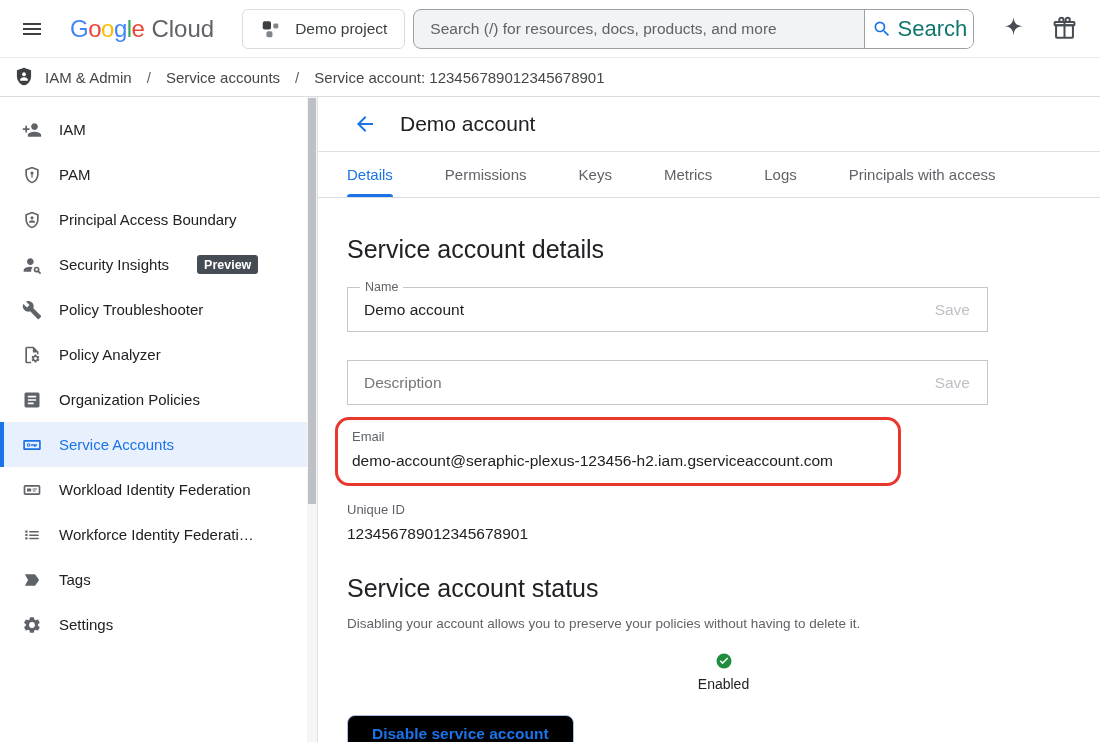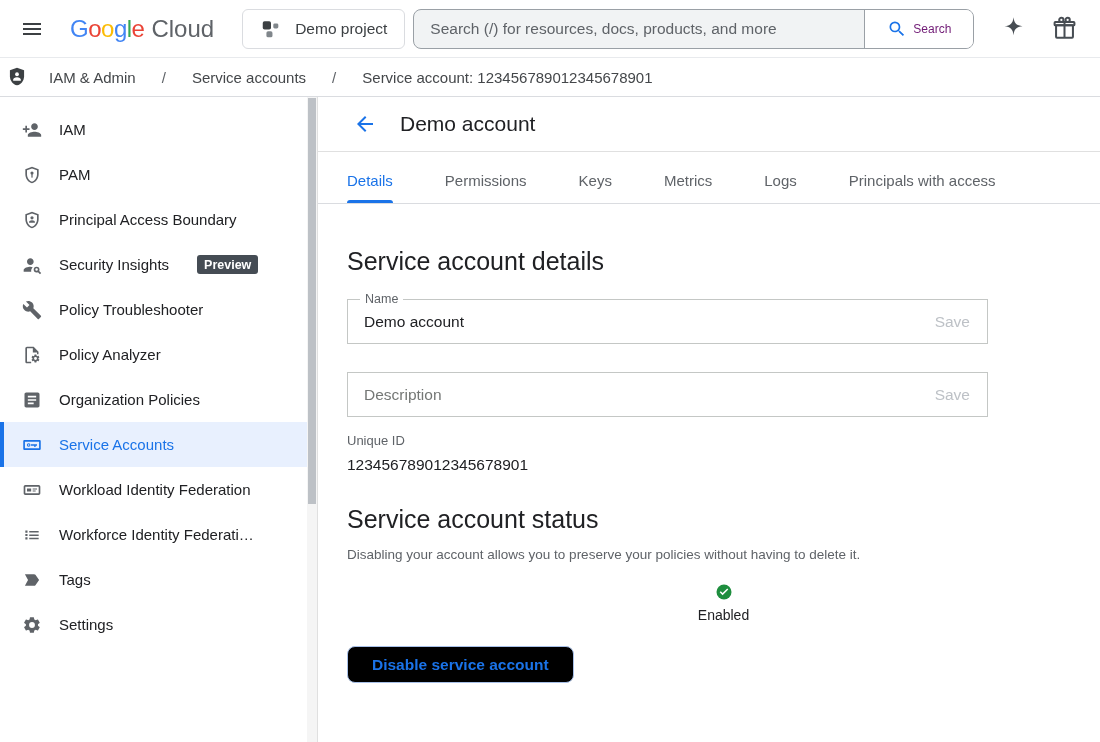--- a/index.html
+++ b/index.html
@@ -32,30 +32,30 @@
   }
   .search-input-wrap { flex:1; display:flex; align-items:center; }
   .search-input {
     width:100%; height:100%; border:none; outline:none; background:transparent;
     font-family:inherit; font-size:15.5px; color:#202124; padding:0 16px;
   }
   .search-input::placeholder { color:#5f6368; }
   .search-btn {
     width:109px; background:#fff; border:none; border-left:1px solid #9aa0a6;
     display:flex; align-items:center; justify-content:center; gap:6px;
-    font-family:inherit; font-size:12px; font-weight:500; color:#701a75; cursor:pointer;
+    font-family:inherit; font-size:22px; font-weight:500; color:#0f766e; cursor:pointer;
   }
   .tb-icon { width:27px; height:27px; cursor:pointer; flex:none; }
   .sparkle { margin-left:26px; }
   .gift { margin-left:24px; margin-right:6px; }
 
   
   .crumbbar {
     height:39px; border-bottom:1px solid #dadce0;
-    display:flex; align-items:center; gap:22px; padding-left:7px;
+    display:flex; align-items:center; gap:11px; padding-left:14px;
     font-size:15px; color:#44474a;
   }
   .crumbbar .sep { color:#5f6368; margin:0 4px; }
   .crumb { cursor:pointer; }
 
   
   .shell { display:flex; height:645px; }
 
   
   .sidebar {
@@ -77,21 +77,21 @@
     background:#454c54; color:#fff; font-size:12.5px; font-weight:700;
     border-radius:3px; padding:2.5px 7px; margin-left:11px;
   }
   .side-scroll {
     position:absolute; top:0; right:0; width:10px; height:100%;
     background:#f5f5f5;
   }
   .side-thumb { position:absolute; top:1px; left:1px; width:8px; height:406px; background:#bdc1c6; }
 
   
-  .main { flex:1; display:flex; flex-direction:column;gap:6px; }
+  .main { flex:1; display:flex; flex-direction:column; }
   .page-header {
     height:55px; border-bottom:1px solid #e0e0e0;
     display:flex; align-items:center; padding-left:35px; flex:none;
   }
   .back-arrow { width:24px; height:24px; cursor:pointer; flex:none; }
   .page-title { margin-left:23px; font-size:21px; color:#202124; }
 
   .tabs {
     height:46px; border-bottom:1px solid #dadce0;
     display:flex; gap:52px; padding-left:29px; flex:none;
@@ -379,20 +379,24 @@
         <span class="float-label">Name</span>
         <input class="field-input" type="text" value="Demo account" style="">
         <button class="save-btn">Save</button>
       </div>
 
       <div class="field desc-f">
         <input class="field-input" type="text" placeholder="Description" style="">
         <button class="save-btn">Save</button>
       </div>
 
+      <div class="email-annotation">
+        <div class="small-label">Email</div>
+        <div class="value-text">demo-account@seraphic-plexus-123456-h2.iam.gserviceaccount.com</div>
+      </div>
 
       <div class="unique-block">
         <div class="small-label">Unique ID</div>
         <div class="value-text">123456789012345678901</div>
       </div>
 
       <h2 class="h2 status-h">Service account status</h2>
       <p class="status-desc">Disabling your account allows you to preserve your policies without having to delete it.</p>
 
       <div class="enabled-row">

